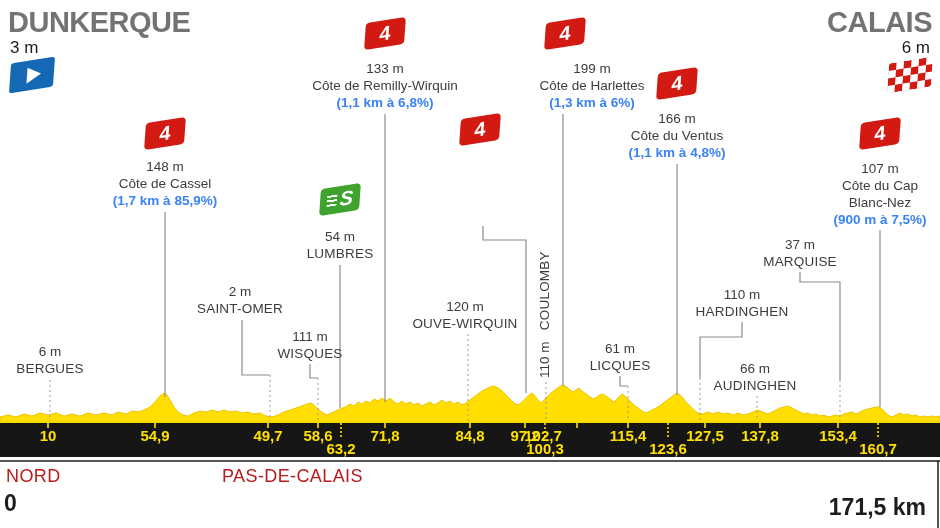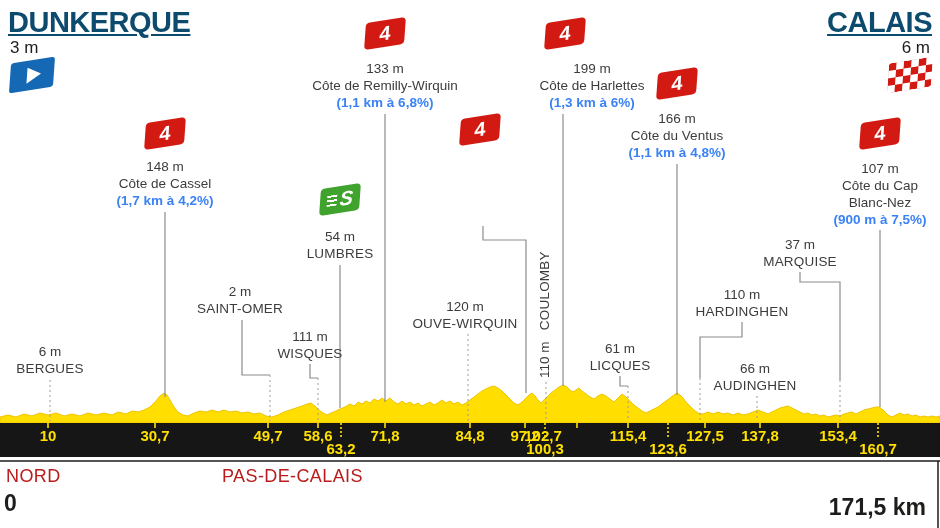--- a/index.html
+++ b/index.html
@@ -2,21 +2,21 @@
 <html><head>
 <meta charset="utf-8">
 <style>
   html,body{margin:0;padding:0;background:#fff;}
   .stage{
     position:relative;width:940px;height:528px;overflow:hidden;
     font-family:"Liberation Sans", sans-serif;background:#fff;
   }
   .stage svg.chart{position:absolute;left:0;top:0;}
   
-  .city{position:absolute;font-size:29px;font-weight:800;color:#0c4a6e;letter-spacing:-.5px;text-decoration:underline;}
+  .city{position:absolute;font-size:29px;font-weight:800;color:#737373;letter-spacing:-.5px;}
   .city-elev{position:absolute;font-size:17px;color:#1d1d1b;}
   .flag{position:absolute;width:44px;height:30px;transform:skew(-4deg,-9deg);border-radius:3px;}
   .flag.start{background:#1568B4;display:flex;align-items:center;justify-content:center;}
   .flag.start .tri{width:0;height:0;border-top:8px solid transparent;border-bottom:8px solid transparent;border-left:14px solid #fff;margin-left:4px;}
   
   .cat{position:absolute;width:40px;height:27px;margin-left:-20px;background:#D31A12;border-radius:4px;
        transform:skew(-4deg,-9deg);display:flex;align-items:center;justify-content:center;
        color:#fff;font-size:20px;font-weight:800;}
   .cat.sprint{background:#3FA32E;font-style:italic;}
   .spd{display:inline-block;width:10px;height:11px;margin-right:3px;
@@ -142,21 +142,21 @@
 
   <div class="cat sprint" style="left:340px;top:186px">
     <span class="spd"></span>
     <span>S</span>
   </div>
 
   <div class="ann" style="left:165px;top:158px">
     <div>148 m</div>
     <div>Côte de Cassel</div>
     <div></div>
-    <div class="grad">(1,7 km à 4,2%)</div>
+    <div class="grad">(1,7 km à 85,9%)</div>
   </div>
   <div class="ann" style="left:385px;top:60px">
     <div>133 m</div>
     <div>Côte de Remilly-Wirquin</div>
     <div></div>
     <div class="grad">(1,1 km à 6,8%)</div>
   </div>
   <div class="ann" style="left:592px;top:60px">
     <div>199 m</div>
     <div>Côte de Harlettes</div>
@@ -213,21 +213,21 @@
   <div class="ann" style="left:755px;top:360px">
     <div>66 m</div>
     <div class="town-name">AUDINGHEN</div>
   </div>
   <div class="ann" style="left:800px;top:236px">
     <div>37 m</div>
     <div class="town-name">MARQUISE</div>
   </div>
 
   <div class="km" style="left:48px;top:427px">10</div>
-  <div class="km" style="left:155px;top:427px">30,7</div>
+  <div class="km" style="left:155px;top:427px">54,9</div>
   <div class="km" style="left:268px;top:427px">49,7</div>
   <div class="km" style="left:318px;top:427px">58,6</div>
   <div class="km" style="left:385px;top:427px">71,8</div>
   <div class="km" style="left:470px;top:427px">84,8</div>
   <div class="km" style="left:525px;top:427px">97,2</div>
   <div class="km" style="left:543px;top:427px">102,7</div>
   <div class="km" style="left:628px;top:427px">115,4</div>
   <div class="km" style="left:705px;top:427px">127,5</div>
   <div class="km" style="left:760px;top:427px">137,8</div>
   <div class="km" style="left:838px;top:427px">153,4</div>

